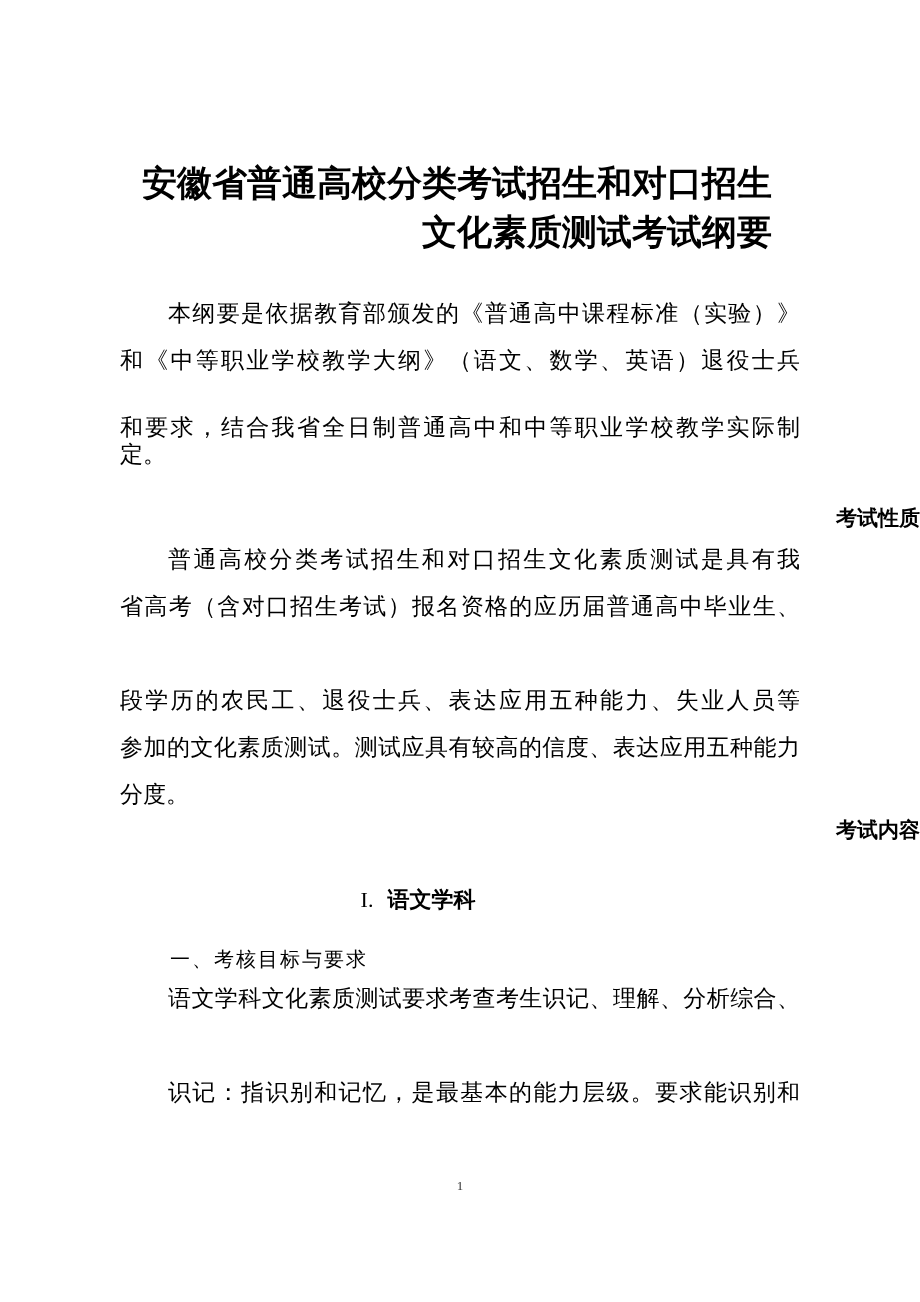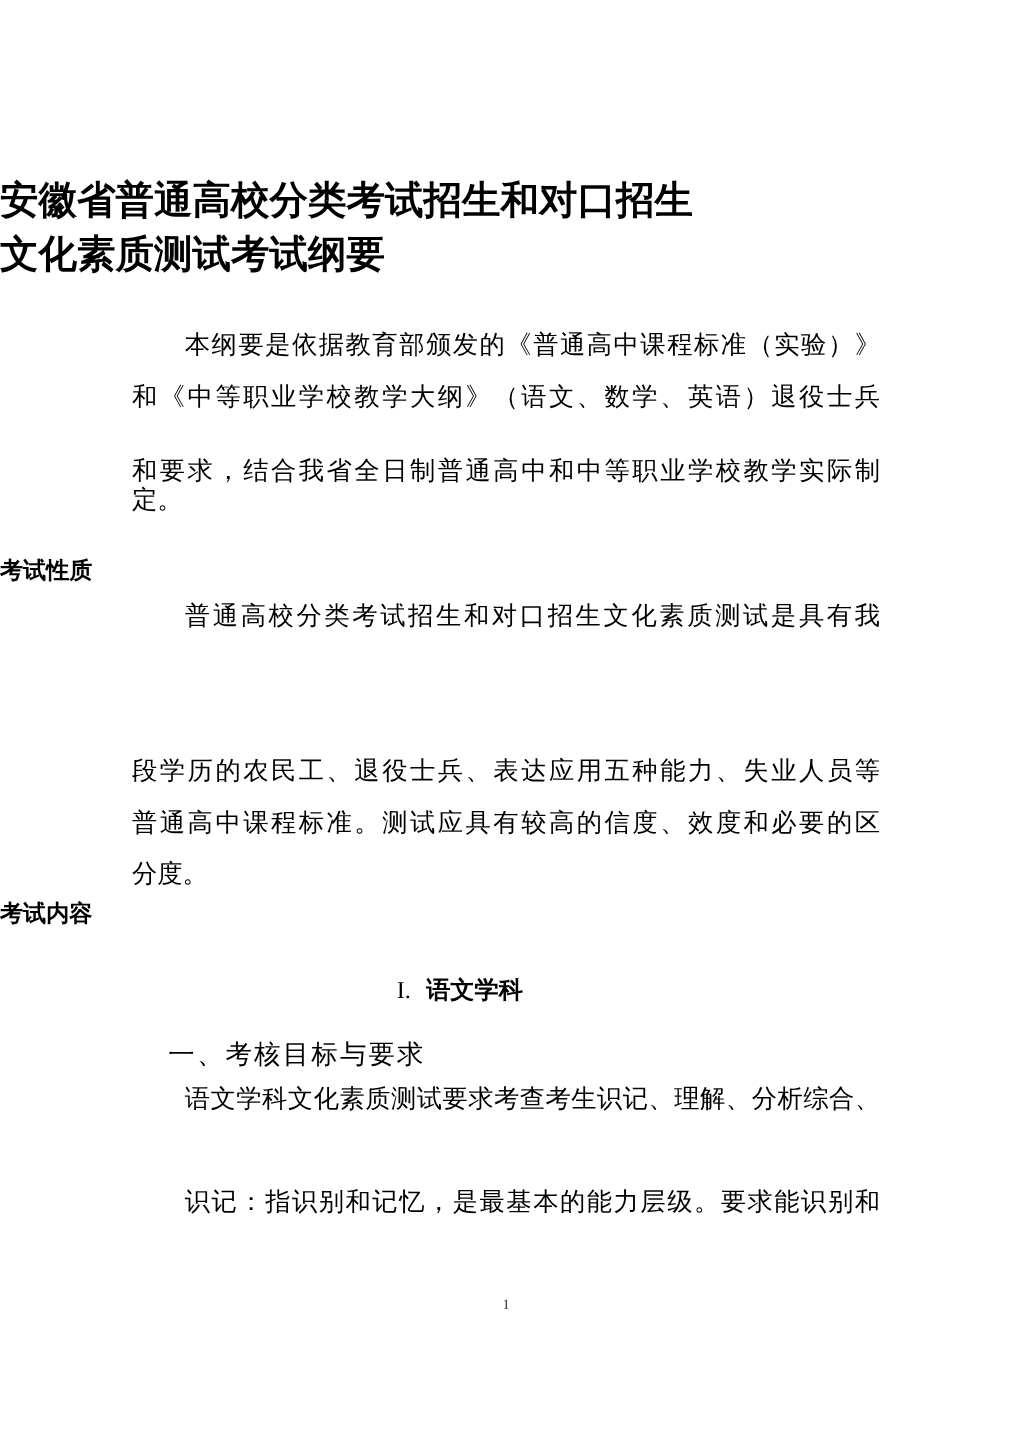--- a/index.html
+++ b/index.html
@@ -1,44 +1,44 @@
 <!DOCTYPE html>
 <html><head>
   <meta charset="utf-8">
   <style>
     html, body { margin: 0; padding: 0; background: #ffffff; }
     body { width: 920px; height: 1302px; position: relative; overflow: hidden; color: #000; }
     .page { position: absolute; left: 0; top: 0; width: 920px; height: 1302px; background: #fff; }
     .title {
-      position: absolute; left: 0; width: 772px; text-align: left;
+      position: absolute; left: 0; width: 772px; text-align: right;
       font-family: "DejaVu Serif", serif; font-weight: bold; font-size: 35px;
       letter-spacing: 0px; line-height: 40px;
     }
     .title.l1 { top: 163px; }
     .title.l2 { top: 212px; }
     .line {
       position: absolute; left: 120px; width: 680px; height: 47px;
       font-family: Liberation Mono, monospace; font-size: 23px; line-height: 47px;
       text-align: justify; text-align-last: justify; white-space: nowrap;
     }
     .line.indent { left: 168px; width: 632px; }
     .line.last { text-align-last: left; }
     .heading {
-      position: absolute; left: 0; width: 920px; text-align: left;
-      font-family: Liberation Serif, serif; font-weight: bold; font-size: 21px; line-height: 30px;
+      position: absolute; left: 0; width: 920px; text-align: right;
+      font-family: Liberation Sans, sans-serif; font-weight: bold; font-size: 21px; line-height: 30px;
     }
     .subject {
       position: absolute; left: 0; width: 836px; text-align: center;
       font-family: "DejaVu Sans", sans-serif; font-size: 22px; line-height: 30px;
     }
     .subject .num { font-family: "Liberation Serif", serif; font-weight: normal; margin-right: 14px; }
     .subject .name { font-weight: bold; }
     .subhead {
-      position: absolute; left: 153px; font-family: Liberation Sans, sans-serif;
-      font-size: 24px; line-height: 30px; letter-spacing: 2px;
+      position: absolute; left: 170px; font-family: Liberation Sans, sans-serif;
+      font-size: 20px; line-height: 30px; letter-spacing: 2px;
     }
     .pagenum {
       position: absolute; left: 0; width: 920px; top: 1178px; text-align: center;
       font-family: "Liberation Serif", serif; font-size: 13px; color: #333;
     }
   </style>
 </head>
 <body>
 
 <div class="page">
@@ -47,22 +47,23 @@
   <div class="title l2">文化素质测试考试纲要</div>
 
   <div class="line indent" style="top:292px;">本纲要是依据教育部颁发的《普通高中课程标准（实验）》</div>
   <div class="line" style="top:339px;">和《中等职业学校教学大纲》（语文、数学、英语）退役士兵</div>
   <div class="line" style="top:406px;">和要求，结合我省全日制普通高中和中等职业学校教学实际制</div>
   <div class="line last" style="top:433px;">定。</div>
 
   <div class="heading" style="top:503px;">考试性质</div>
 
   <div class="line indent" style="top:538px;">普通高校分类考试招生和对口招生文化素质测试是具有我</div>
+  <div class="line" style="top:585px;">省高考（含对口招生考试）报名资格的应历届普通高中毕业生、</div>
   <div class="line" style="top:679px;">段学历的农民工、退役士兵、表达应用五种能力、失业人员等</div>
-  <div class="line" style="top:726px;">普通高中课程标准。测试应具有较高的信度、效度和必要的区</div>
+  <div class="line" style="top:726px;">参加的文化素质测试。测试应具有较高的信度、表达应用五种能力</div>
   <div class="line last" style="top:773px;">分度。</div>
 
   <div class="heading" style="top:815px;">考试内容</div>
 
   <div class="subject" style="top:885px;">
     <span class="num">I.</span><span class="name">语文学科</span>
   </div>
 
   <div class="subhead" style="top:944px;">一、考核目标与要求</div>
 

